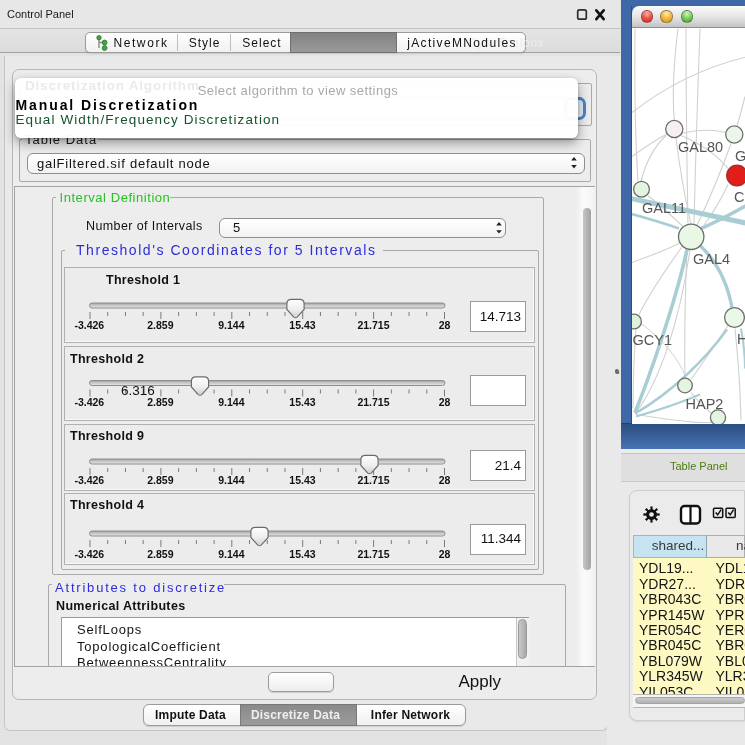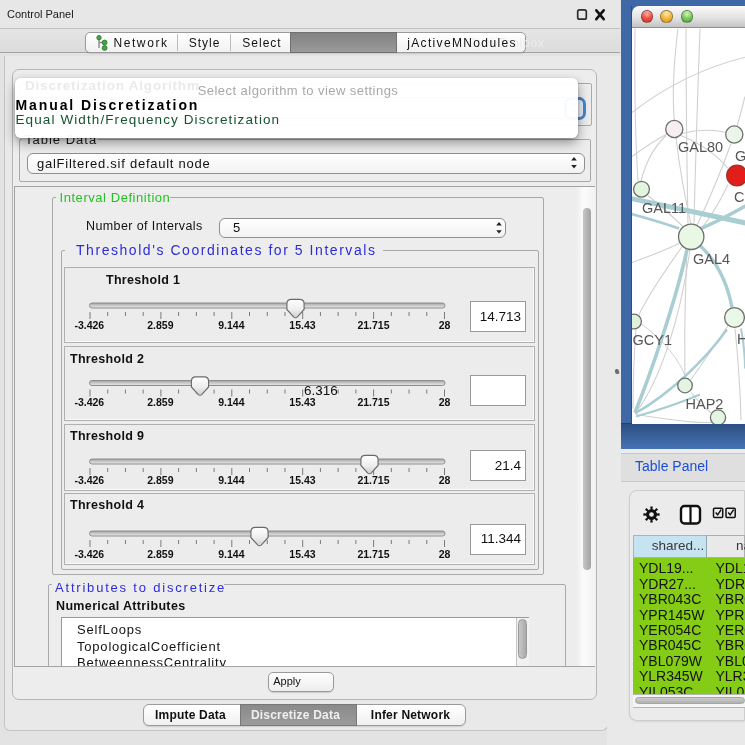--- a/index.html
+++ b/index.html
@@ -110,21 +110,21 @@
       <path d="M26.00,43.5 L26.00,50.5 M43.73,43.5 L43.73,47.5 M61.45,43.5 L61.45,47.5 M79.18,43.5 L79.18,47.5 M96.90,43.5 L96.90,50.5 M114.62,43.5 L114.62,47.5 M132.35,43.5 L132.35,47.5 M150.08,43.5 L150.08,47.5 M167.80,43.5 L167.80,50.5 M185.53,43.5 L185.53,47.5 M203.25,43.5 L203.25,47.5 M220.98,43.5 L220.98,47.5 M238.70,43.5 L238.70,50.5 M256.43,43.5 L256.43,47.5 M274.15,43.5 L274.15,47.5 M291.88,43.5 L291.88,47.5 M309.60,43.5 L309.60,50.5 M327.33,43.5 L327.33,47.5 M345.05,43.5 L345.05,47.5 M362.78,43.5 L362.78,47.5 M380.50,43.5 L380.50,50.5" stroke="#7a7a7a" stroke-width="1"></path>
       <path d="M127.40,35.20 Q127.40,30.80 131.80,30.80 L140.20,30.80 Q144.60,30.80 144.60,35.20 L144.60,41.00 L137.70,48.60 Q136.00,49.90 134.30,48.60 L127.40,41.00 Z" fill="url(#th346)" stroke="#6a6a6a" stroke-width="1.15"></path>
     </svg>
 <div class="lbl" style="left:-124.7px;width:400px;text-align:center;top:208.25px;font-size:10.5px;color:#111;font-weight:bold;letter-spacing:0;line-height:16.5px;">-3.426</div>
 <div class="lbl" style="left:-53.650000000000006px;width:400px;text-align:center;top:208.25px;font-size:10.5px;color:#111;font-weight:bold;letter-spacing:0;line-height:16.5px;">2.859</div>
 <div class="lbl" style="left:17.399999999999977px;width:400px;text-align:center;top:208.25px;font-size:10.5px;color:#111;font-weight:bold;letter-spacing:0;line-height:16.5px;">9.144</div>
 <div class="lbl" style="left:88.44999999999999px;width:400px;text-align:center;top:208.25px;font-size:10.5px;color:#111;font-weight:bold;letter-spacing:0;line-height:16.5px;">15.43</div>
 <div class="lbl" style="left:159.5px;width:400px;text-align:center;top:208.25px;font-size:10.5px;color:#111;font-weight:bold;letter-spacing:0;line-height:16.5px;">21.715</div>
 <div class="lbl" style="left:230.55px;width:400px;text-align:center;top:208.25px;font-size:10.5px;color:#111;font-weight:bold;letter-spacing:0;line-height:16.5px;">28</div>
 <div class="abs" style="left:456px;top:189px;width:56px;height:31px;background:#fff;border:1.5px solid #9a9a9a"></div>
-<div class="lbl" style="left:107px;width:400px;text-align:center;top:194.75px;font-size:13.5px;color:#111;font-weight:normal;letter-spacing:0;line-height:19.5px;">6.316</div>
+<div class="lbl" style="left:107px;width:400px;text-align:left;top:194.75px;font-size:13.5px;color:#111;font-weight:normal;letter-spacing:0;line-height:19.5px;">6.316</div>
 <div class="abs" style="left:49.5px;top:237.5px;width:471px;height:67.5px;background:#ececec;border:1px solid #b0b0b0;box-shadow:inset -1px -1px 0 #fafafa"></div>
 <div class="lbl" style="left:56px;top:241.25px;font-size:12.5px;color:#111;font-weight:bold;letter-spacing:0.3px;line-height:18.5px;">Threshold 9</div>
 <svg class="abs" style="left:49.5px;top:237.5px" width="471" height="67.5" viewBox="0 0 471 67.5">
       <defs>
         <linearGradient id="tg423.5" x1="0" y1="0" x2="0" y2="1">
           <stop offset="0" stop-color="#9e9e9e"></stop>
           <stop offset="0.45" stop-color="#c6c6c6"></stop>
           <stop offset="1" stop-color="#e8e8e8"></stop>
         </linearGradient>
         <linearGradient id="th423.5" x1="0" y1="0" x2="0" y2="1">
@@ -179,21 +179,21 @@
 <div class="abs" style="left:47px;top:431px;width:468px;height:58px;background:#ffffff;border:1px solid #9a9a9a"></div>
 <div class="lbl" style="left:63px;top:434.0px;font-size:13px;color:#141414;font-weight:normal;letter-spacing:0.8px;line-height:19px;">SelfLoops</div>
 <div class="lbl" style="left:63px;top:450.5px;font-size:13px;color:#141414;font-weight:normal;letter-spacing:0.8px;line-height:19px;">TopologicalCoefficient</div>
 <div class="lbl" style="left:63px;top:466.5px;font-size:13px;color:#141414;font-weight:normal;letter-spacing:0.8px;line-height:19px;">BetweennessCentrality</div>
 <div class="abs" style="left:502px;top:432px;width:12.5px;height:56px;background:#f1f1f1;border-left:1px solid #c6c6c6"></div>
 <div class="abs" style="left:503.5px;top:432.5px;width:9.5px;height:40px;background:linear-gradient(90deg,#c9c9c9,#a9a9a9);border-radius:4.5px;border:1px solid #999"></div>
 </div>
 <div class="abs" style="left:576px;top:187px;width:19px;height:479px;background:linear-gradient(90deg,#ededed,#fbfbfb 40%,#f2f2f2)"></div>
 <div class="abs" style="left:582.5px;top:208px;width:8.5px;height:362px;background:linear-gradient(90deg,#c6c6c6,#a2a2a2);border-radius:4.5px"></div>
 <div class="abs" style="left:268px;top:671.5px;width:66px;height:20.5px;background:linear-gradient(#ffffff,#ededed);border:1px solid #9b9b9b;border-radius:5px;box-shadow:0 1px 1px rgba(0,0,0,0.15)"></div>
-<div class="lbl" style="left:87px;width:400px;text-align:center;top:672.0px;font-size:11px;color:#111;font-weight:normal;letter-spacing:0;line-height:19px;">Apply</div>
+<div class="lbl" style="left:101px;width:400px;text-align:right;top:672.0px;font-size:17px;color:#111;font-weight:normal;letter-spacing:0;line-height:19px;">Apply</div>
 <div class="abs" style="left:143px;top:704px;width:323px;height:22px;background:linear-gradient(#ffffff,#f0f0f0);border:1px solid #9b9b9b;border-radius:6px;box-shadow:0 1px 1px rgba(0,0,0,0.12)"></div>
 <div class="abs" style="left:240px;top:704px;width:117px;height:22px;background:linear-gradient(#8a8a8a,#9b9b9b);border:1px solid #787878"></div>
 <div class="lbl" style="left:-9.5px;width:400px;text-align:center;top:706.0px;font-size:12px;color:#111;font-weight:600;letter-spacing:0.2px;line-height:18px;">Impute Data</div>
 <div class="lbl" style="left:95.5px;width:400px;text-align:center;top:706.0px;font-size:12px;color:#efefef;font-weight:600;letter-spacing:0.2px;line-height:18px;">Discretize Data</div>
 <div class="lbl" style="left:210.5px;width:400px;text-align:center;top:706.0px;font-size:12px;color:#111;font-weight:600;letter-spacing:0.2px;line-height:18px;">Infer Network</div>
 <div class="abs" style="left:15px;top:78px;width:563px;height:59.5px;background:rgba(255,255,255,0.965);border-radius:6px;box-shadow:0 5px 12px rgba(0,0,0,0.38),0 1px 3px rgba(0,0,0,0.2)"></div>
 <div class="lbl" style="left:25px;top:76.25px;font-size:13.5px;color:#eaeaea;font-weight:bold;letter-spacing:0.8px;line-height:19.5px;">Discretization Algorithm</div>
 <div class="lbl" style="left:98px;width:400px;text-align:center;top:80.5px;font-size:13px;color:#a8a8a8;font-weight:normal;letter-spacing:0.45px;line-height:19px;">Select algorithm to view settings</div>
 <div class="lbl" style="left:15.5px;top:94.5px;font-size:14px;color:#000;font-weight:bold;letter-spacing:1.9px;line-height:20px;">Manual Discretization</div>
 <div class="lbl" style="left:15.5px;top:110.25px;font-size:13.5px;color:#14532d;font-weight:normal;letter-spacing:1.1px;line-height:19.5px;">Equal Width/Frequency Discretization</div>
@@ -257,42 +257,42 @@
 <text x="734" y="201.5" font-size="14.5" fill="#565656" font-family="Liberation Sans">CDC</text>
 <text x="642" y="212.5" font-size="14.5" fill="#565656" font-family="Liberation Sans">GAL11</text>
 <text x="693" y="263.5" font-size="14.5" fill="#565656" font-family="Liberation Sans">GAL4</text>
 <text x="632.5" y="344.5" font-size="14.5" fill="#565656" font-family="Liberation Sans">GCY1</text>
 <text x="737" y="343.5" font-size="14.5" fill="#565656" font-family="Liberation Sans">HAP</text>
 <text x="685.5" y="408.5" font-size="14.5" fill="#565656" font-family="Liberation Sans">HAP2</text>
 </g>
   </svg>
 <div class="abs" style="left:620.5px;top:449px;width:124.5px;height:3.5px;background:#ececec"></div>
 <div class="abs" style="left:620.5px;top:452.5px;width:124.5px;height:29px;background:#dfdfdf;border-top:1px solid #c6c6c6;border-bottom:1px solid #c9c9c9"></div>
-<div class="lbl" style="left:635px;top:457.0px;font-size:14px;color:#1d4ed8;font-weight:normal;letter-spacing:0;line-height:19px;">Table Panel</div>
+<div class="lbl" style="left:670px;top:457.0px;font-size:11px;color:#4d7c0f;font-weight:normal;letter-spacing:0;line-height:19px;">Table Panel</div>
 <div class="abs" style="left:620.5px;top:481.5px;width:124.5px;height:263.5px;background:#e9e9e9"></div>
 <div class="abs" style="left:629px;top:489.5px;width:116px;height:231px;background:#ebebeb;border:1px solid #cdcdcd;border-radius:8px 0 0 8px;box-shadow:0 1px 2px rgba(0,0,0,0.08)"></div>
 <svg class="abs" style="left:638px;top:500px" width="107" height="30" viewBox="0 0 107 30">
 <g transform="translate(13.5,14.5)">
 <polygon points="4.87,-1.83 5.12,-0.91 8.10,-1.27 8.10,1.27 5.12,0.91 4.87,1.83 4.74,2.15 4.26,2.98 6.62,4.83 4.83,6.62 2.98,4.26 2.15,4.74 1.83,4.87 0.91,5.12 1.27,8.10 -1.27,8.10 -0.91,5.12 -1.83,4.87 -2.15,4.74 -2.98,4.26 -4.83,6.62 -6.62,4.83 -4.26,2.98 -4.74,2.15 -4.87,1.83 -5.12,0.91 -8.10,1.27 -8.10,-1.27 -5.12,-0.91 -4.87,-1.83 -4.74,-2.15 -4.26,-2.98 -6.62,-4.83 -4.83,-6.62 -2.98,-4.26 -2.15,-4.74 -1.83,-4.87 -0.91,-5.12 -1.27,-8.10 1.27,-8.10 0.91,-5.12 1.83,-4.87 2.15,-4.74 2.98,-4.26 4.83,-6.62 6.62,-4.83 4.26,-2.98 4.74,-2.15" fill="#111"></polygon>
 <circle cx="0" cy="0" r="5.3" fill="#111"></circle>
 <circle cx="0" cy="0" r="2.35" fill="#ebebeb"></circle>
 </g>
 <rect x="43" y="6" width="19" height="17.5" rx="3.5" fill="#fff" stroke="#111" stroke-width="2.4"></rect>
 <line x1="52.5" y1="6" x2="52.5" y2="23.5" stroke="#111" stroke-width="2.2"></line>
 <rect x="75.5" y="8.2" width="9.2" height="9.2" rx="1" fill="none" stroke="#111" stroke-width="1.5"></rect>
 <path d="M77.7 12.5 L79.7 14.8 L83.1 9.6" fill="none" stroke="#111" stroke-width="1.5"></path>
 <rect x="88" y="8.2" width="9.2" height="9.2" rx="1" fill="none" stroke="#111" stroke-width="1.5"></rect>
 <path d="M90.2 12.5 L92.2 14.8 L95.6 9.6" fill="none" stroke="#111" stroke-width="1.5"></path>
 </svg>
 <div class="abs" style="left:632.5px;top:534.5px;width:112.5px;height:23.5px;"></div>
 <div class="abs" style="left:632.5px;top:534.5px;width:74px;height:23.5px;background:#c5e3f1;border:1px solid #9fb6c2;border-right:1px solid #8fa6b2"></div>
 <div class="abs" style="left:706.5px;top:534.5px;width:38.5px;height:23.5px;background:#e9e9e9;border:1px solid #adadad;border-left:none"></div>
 <div class="lbl" style="left:478px;width:400px;text-align:center;top:536.25px;font-size:13.5px;color:#3a3a3a;font-weight:normal;letter-spacing:0;line-height:19.5px;">shared...</div>
 <div class="lbl" style="left:736px;top:536.25px;font-size:13.5px;color:#3a3a3a;font-weight:normal;letter-spacing:0;line-height:19.5px;">na...</div>
-<div class="abs" style="left:632.5px;top:558px;width:112.5px;height:136px;background:#84cc16;overflow:hidden">
+<div class="abs" style="left:632.5px;top:558px;width:112.5px;height:136px;background:#fef9c3;overflow:hidden">
 <div class="lbl" style="left:6.5px;top:1.1999999999999993px;font-size:14px;color:#141414;line-height:18px">YDL19...</div>
 <div class="lbl" style="left:83px;top:1.1999999999999993px;font-size:14px;color:#141414;line-height:18px">YDL1</div>
 <div class="lbl" style="left:6.5px;top:16.65px;font-size:14px;color:#141414;line-height:18px">YDR27...</div>
 <div class="lbl" style="left:83px;top:16.65px;font-size:14px;color:#141414;line-height:18px">YDR2</div>
 <div class="lbl" style="left:6.5px;top:32.099999999999994px;font-size:14px;color:#141414;line-height:18px">YBR043C</div>
 <div class="lbl" style="left:83px;top:32.099999999999994px;font-size:14px;color:#141414;line-height:18px">YBR0</div>
 <div class="lbl" style="left:6.5px;top:47.55px;font-size:14px;color:#141414;line-height:18px">YPR145W</div>
 <div class="lbl" style="left:83px;top:47.55px;font-size:14px;color:#141414;line-height:18px">YPR1</div>
 <div class="lbl" style="left:6.5px;top:63.0px;font-size:14px;color:#141414;line-height:18px">YER054C</div>
 <div class="lbl" style="left:83px;top:63.0px;font-size:14px;color:#141414;line-height:18px">YER0</div>

